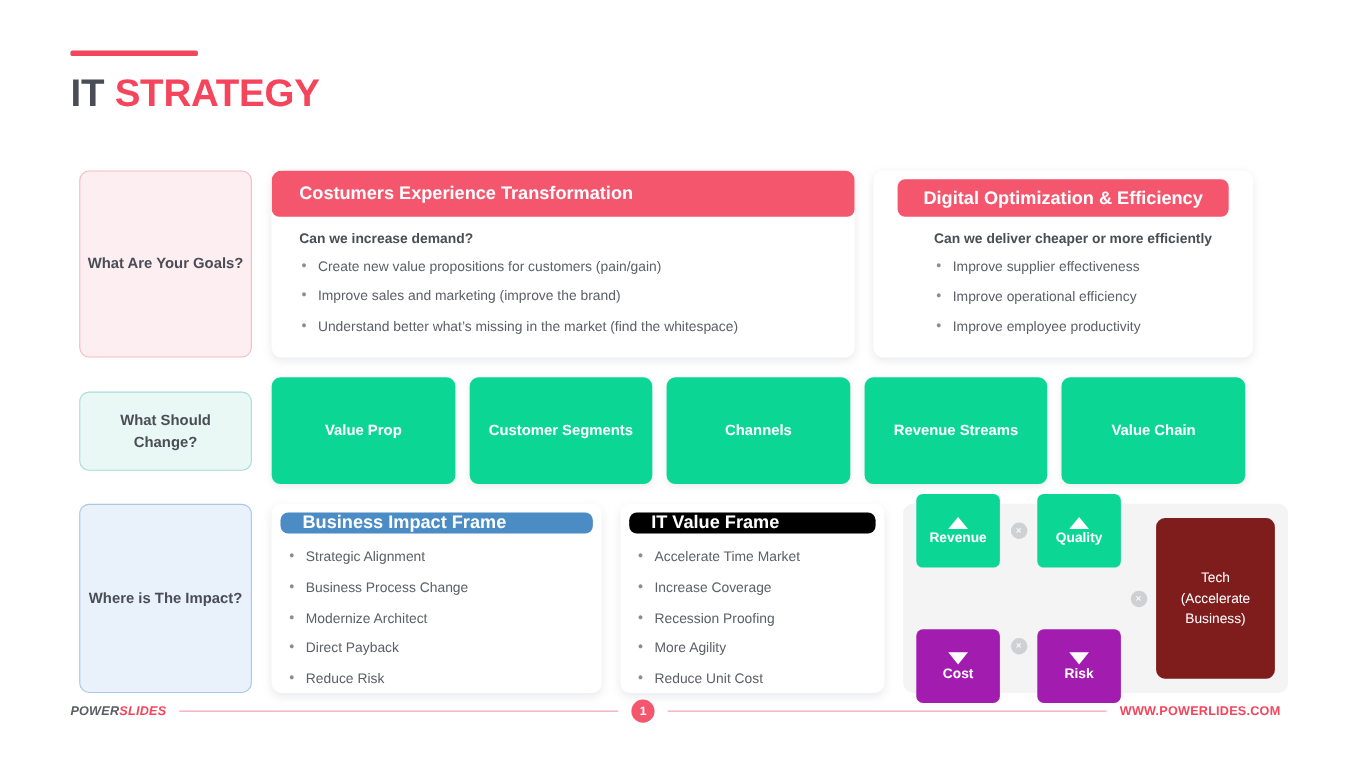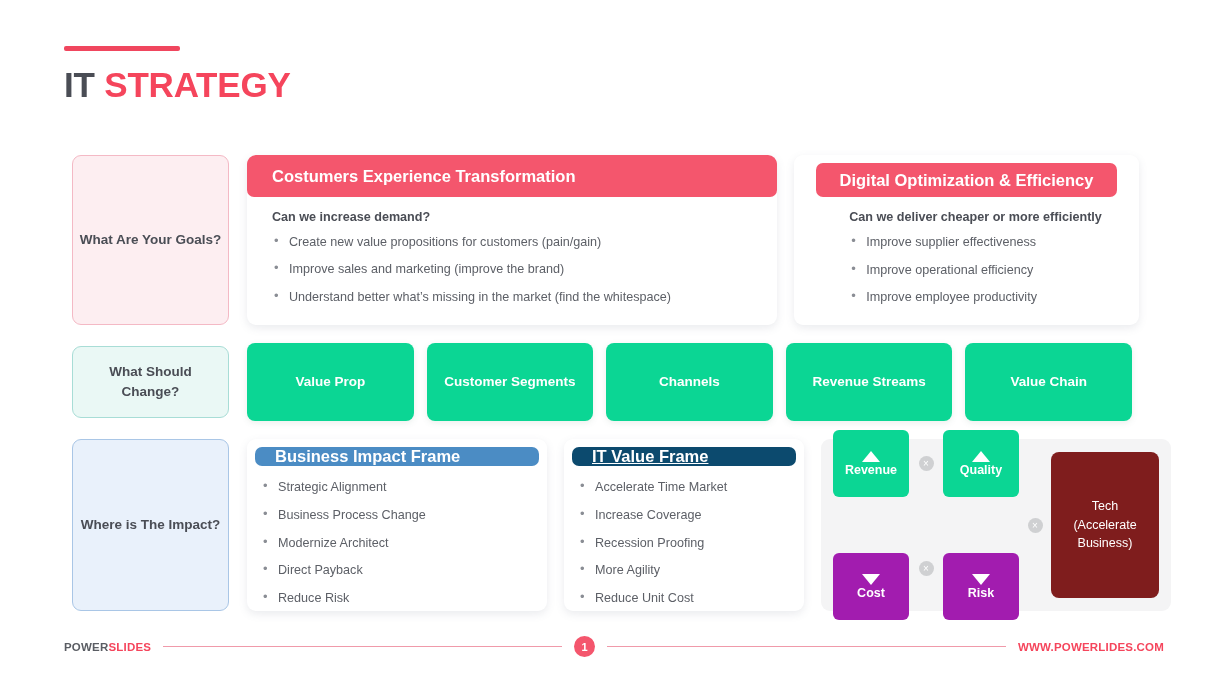--- a/index.html
+++ b/index.html
@@ -20,21 +20,21 @@
   }
   .title { font-size:35px; font-weight:bold; letter-spacing:-0.2px; line-height:1; }
   .title .t-dark { color:#4a4d55; }
   .title .t-accent { color:#f5455c;margin-top:20px; }
 
   
   .board { position:absolute; left:72px; top:155px; width:1060px; }
 
   .row { display:flex; align-items:stretch; gap:0; }
   .row-goals     { height:170px; }
-  .row-change    { height:78px; margin-top:18px; }
+  .row-change    { height:97px; margin-top:18px; }
   .row-impact    { height:172px; margin-top:18px; }
 
   
   .label-box {
     width:157px; flex:0 0 157px;
     border-radius:9px;
     display:flex; align-items:center; justify-content:center;
     text-align:center;
     font-size:13.5px; font-weight:bold; line-height:1.45;
     color:#4a4d55;
@@ -92,21 +92,21 @@
     color:#ffffff; font-weight:bold; font-size:13.5px;
     display:flex; align-items:center; justify-content:center;
     text-align:center; line-height:1.35; padding:4px;
     box-shadow:0 2px 6px rgba(90,120,110,0.12);
   }
 
   
   .card-impact-a { flex:0 0 300px; }
   .card-impact-b { flex:0 0 240px; margin-left:17px; }
   .bar-blue-muted { background:#4b8cc4; }
-  .bar-blue-vivid { background:#0c4a6e;text-decoration:underline; }
+  .bar-blue-vivid { background:#000000; }
   .bar-impact { margin:8px 8px 0; padding:0 20px; height:40px; font-size:16.5px; }
   .card-impact-a .card-body,
   .card-impact-b .card-body { padding:12px 0 8px 14px; }
   .card-impact-a ul.bullets li,
   .card-impact-b ul.bullets li { margin-bottom:9.5px; }
 
   
   .formula {
     flex:1; margin-left:17px;
     background:#f4f4f5; border-radius:9px;
@@ -146,21 +146,21 @@
     background:#7f1d1d; color:#ffffff;
     display:flex; align-items:center; justify-content:center;
     text-align:center; font-size:12.5px; line-height:1.5;
   }
 
   
   .footer {
     position:absolute; left:64px; right:64px; bottom:33px;
     display:flex; align-items:center; gap:12px;
   }
-  .brand { font-size:11.5px; font-weight:bold; letter-spacing:0.2px; white-space:nowrap; }
+  .brand { font-size:11.5px; font-weight:bold; letter-spacing:0.2px; white-space:nowrap;font-style:italic; }
   .brand .b-dark { color:#5a5d63; }
   .brand .b-accent { color:#f5455c; }
   .f-line { flex:1; height:1.2px; background:#f09aaa; }
   .page-dot {
     width:21px; height:21px; border-radius:50%;
     background:#f4566d; color:#ffffff;
     font-size:11px; font-weight:bold;
     display:flex; align-items:center; justify-content:center;
     flex:0 0 21px;
   }

